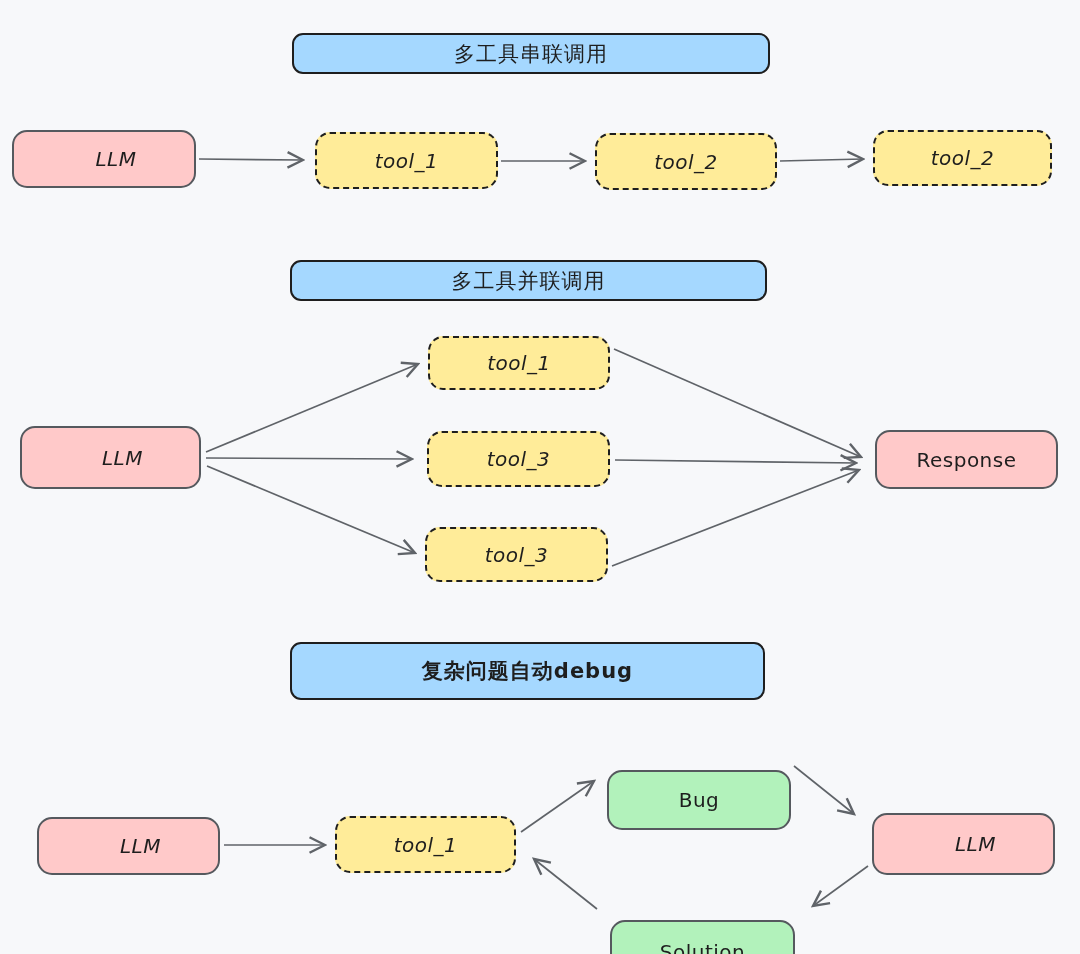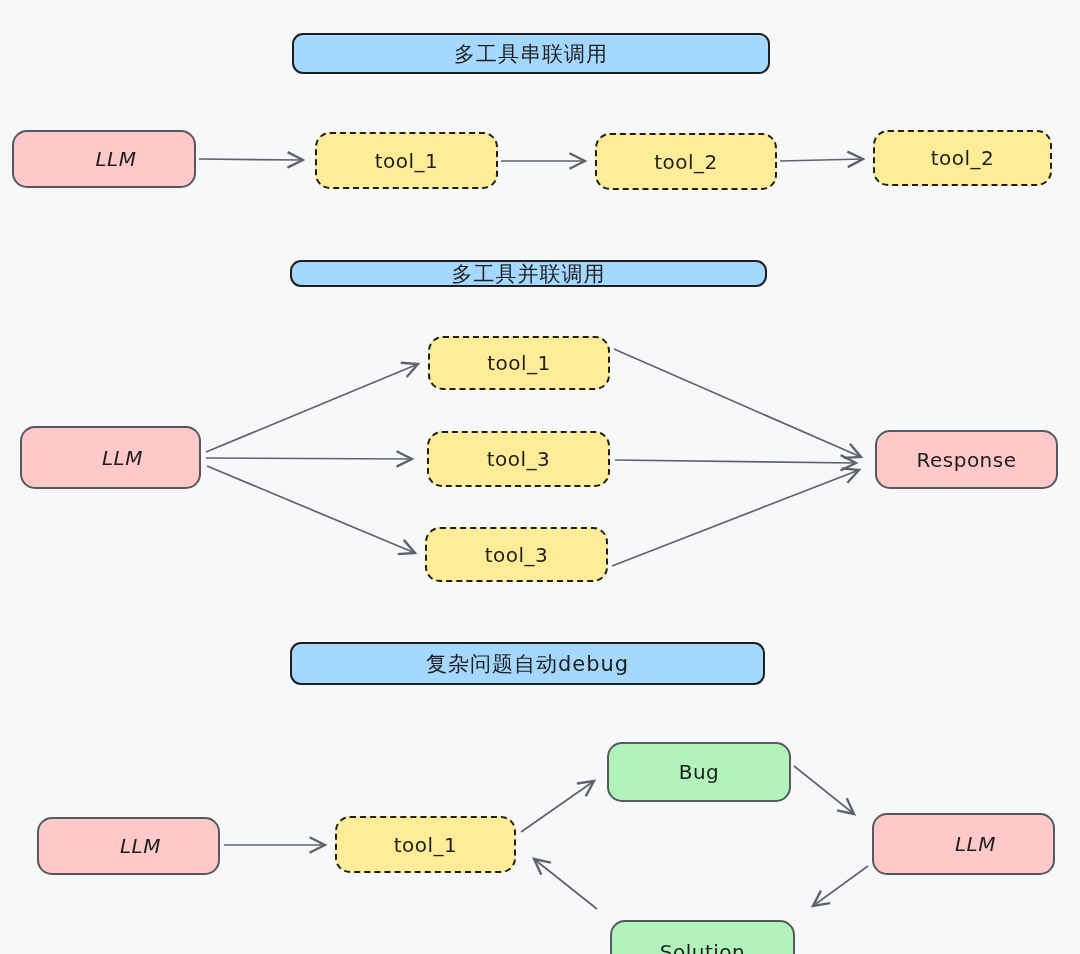--- a/index.html
+++ b/index.html
@@ -40,20 +40,21 @@
     letter-spacing: 0.5px;
     color: var(--stroke-dark, #1e1e1e);
   }
   .node.pink {
     background: var(--node-pink, #ffc9c9);
     border: 2px solid var(--stroke-gray, #55595e);
   }
   .node.yellow {
     background: var(--node-yellow, #ffec99);
     border: 2.5px dashed var(--stroke-dark, #1e1e1e);
+    font-style: italic;
   }
   .node.green {
     background: var(--node-green, #b2f2bb);
     border: 2px solid var(--stroke-gray, #55595e);
   }
   .node.hand-italic { font-style: italic; padding-left: 24px; }
 </style>
 </head>
 <body>
 
@@ -87,29 +88,29 @@
     </g>
   </svg>
 
   <div class="title" style="left:292px; top:33px; width:478px; height:41px;">多工具串联调用</div>
 
   <div class="node pink hand-italic" style="left:12px; top:130px; width:184px; height:58px;">LLM</div>
   <div class="node yellow" style="left:315px; top:132px; width:183px; height:57px;">tool_1</div>
   <div class="node yellow" style="left:595px; top:133px; width:182px; height:57px;">tool_2</div>
   <div class="node yellow" style="left:873px; top:130px; width:179px; height:56px;">tool_2</div>
 
-  <div class="title" style="left:290px; top:260px; width:477px; height:27px;">多工具并联调用</div>
+  <div class="title" style="left:290px; top:260px; width:477px; height:41px;">多工具并联调用</div>
 
   <div class="node pink hand-italic" style="left:20px; top:426px; width:181px; height:63px;">LLM</div>
   <div class="node yellow" style="left:428px; top:336px; width:182px; height:54px;">tool_1</div>
   <div class="node yellow" style="left:427px; top:431px; width:183px; height:56px;">tool_3</div>
   <div class="node yellow" style="left:425px; top:527px; width:183px; height:55px;">tool_3</div>
   <div class="node pink" style="left:875px; top:430px; width:183px; height:59px;">Response</div>
 
-  <div class="title" style="left:290px; top:642px; width:475px; height:43px;">复杂问题自动debug</div>
+  <div class="title" style="left:290px; top:642px; width:475px; height:58px;font-weight:bold;">复杂问题自动debug</div>
 
   <div class="node pink hand-italic" style="left:37px; top:817px; width:183px; height:58px;">LLM</div>
   <div class="node yellow" style="left:335px; top:816px; width:181px; height:57px;">tool_1</div>
-  <div class="node green" style="left:607px; top:742px; width:184px; height:60px;">Bug</div>
+  <div class="node green" style="left:607px; top:770px; width:184px; height:60px;">Bug</div>
   <div class="node green" style="left:610px; top:876px; width:185px; height:64px;margin-top:44px;">Solution</div>
   <div class="node pink hand-italic" style="left:872px; top:813px; width:183px; height:62px;">LLM</div>
 
 </div>
 
 </body></html>

